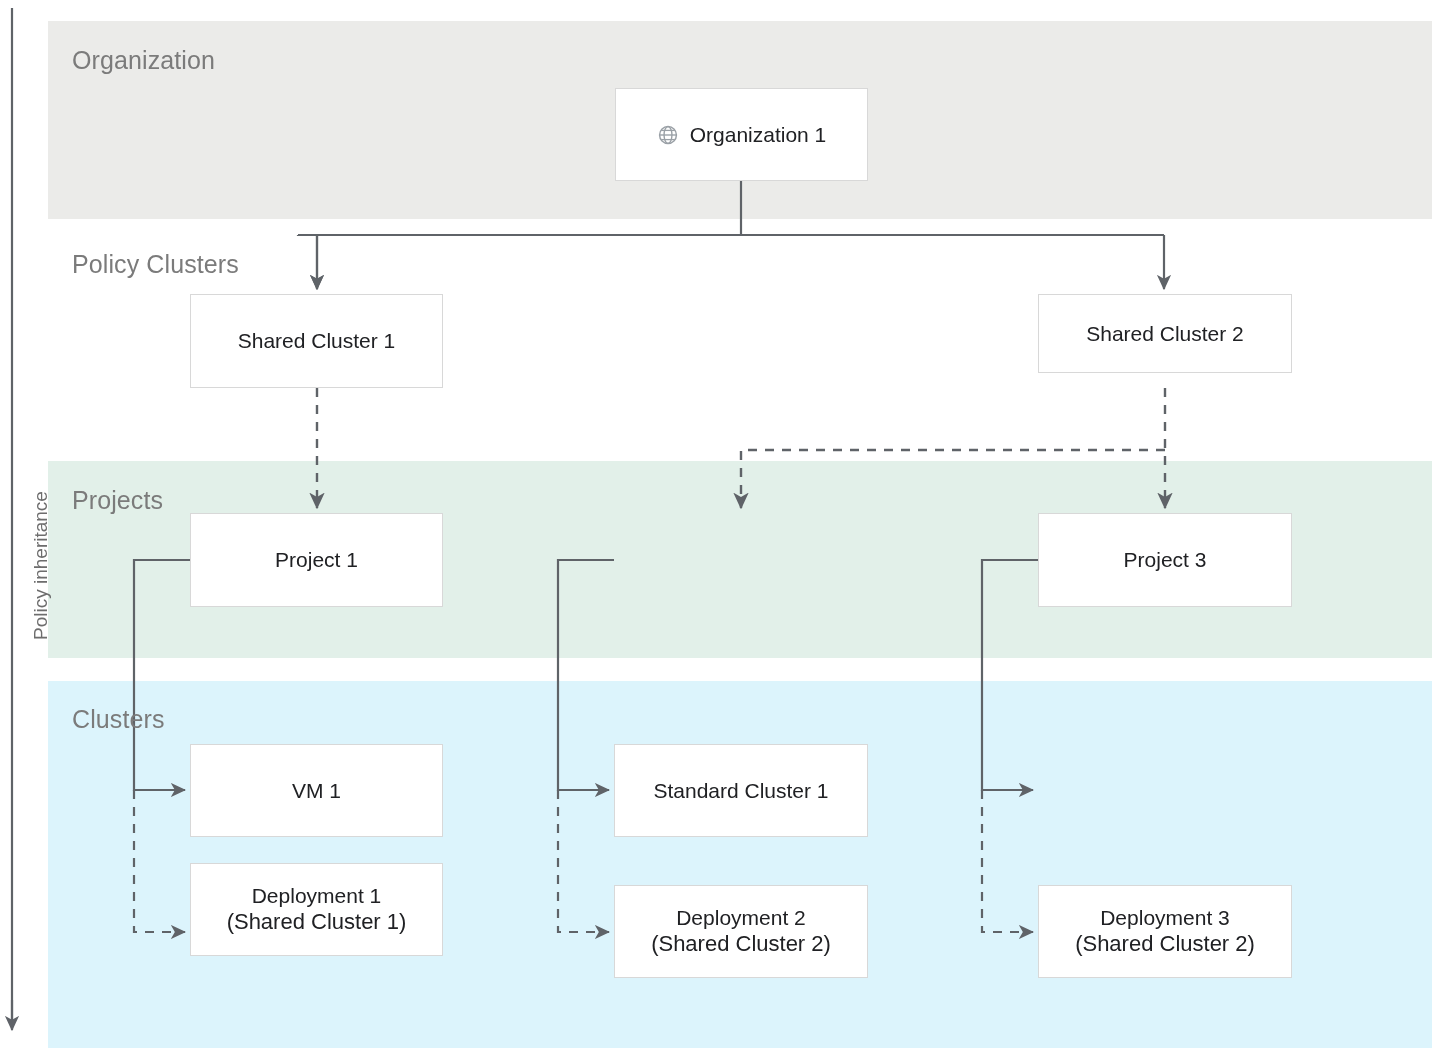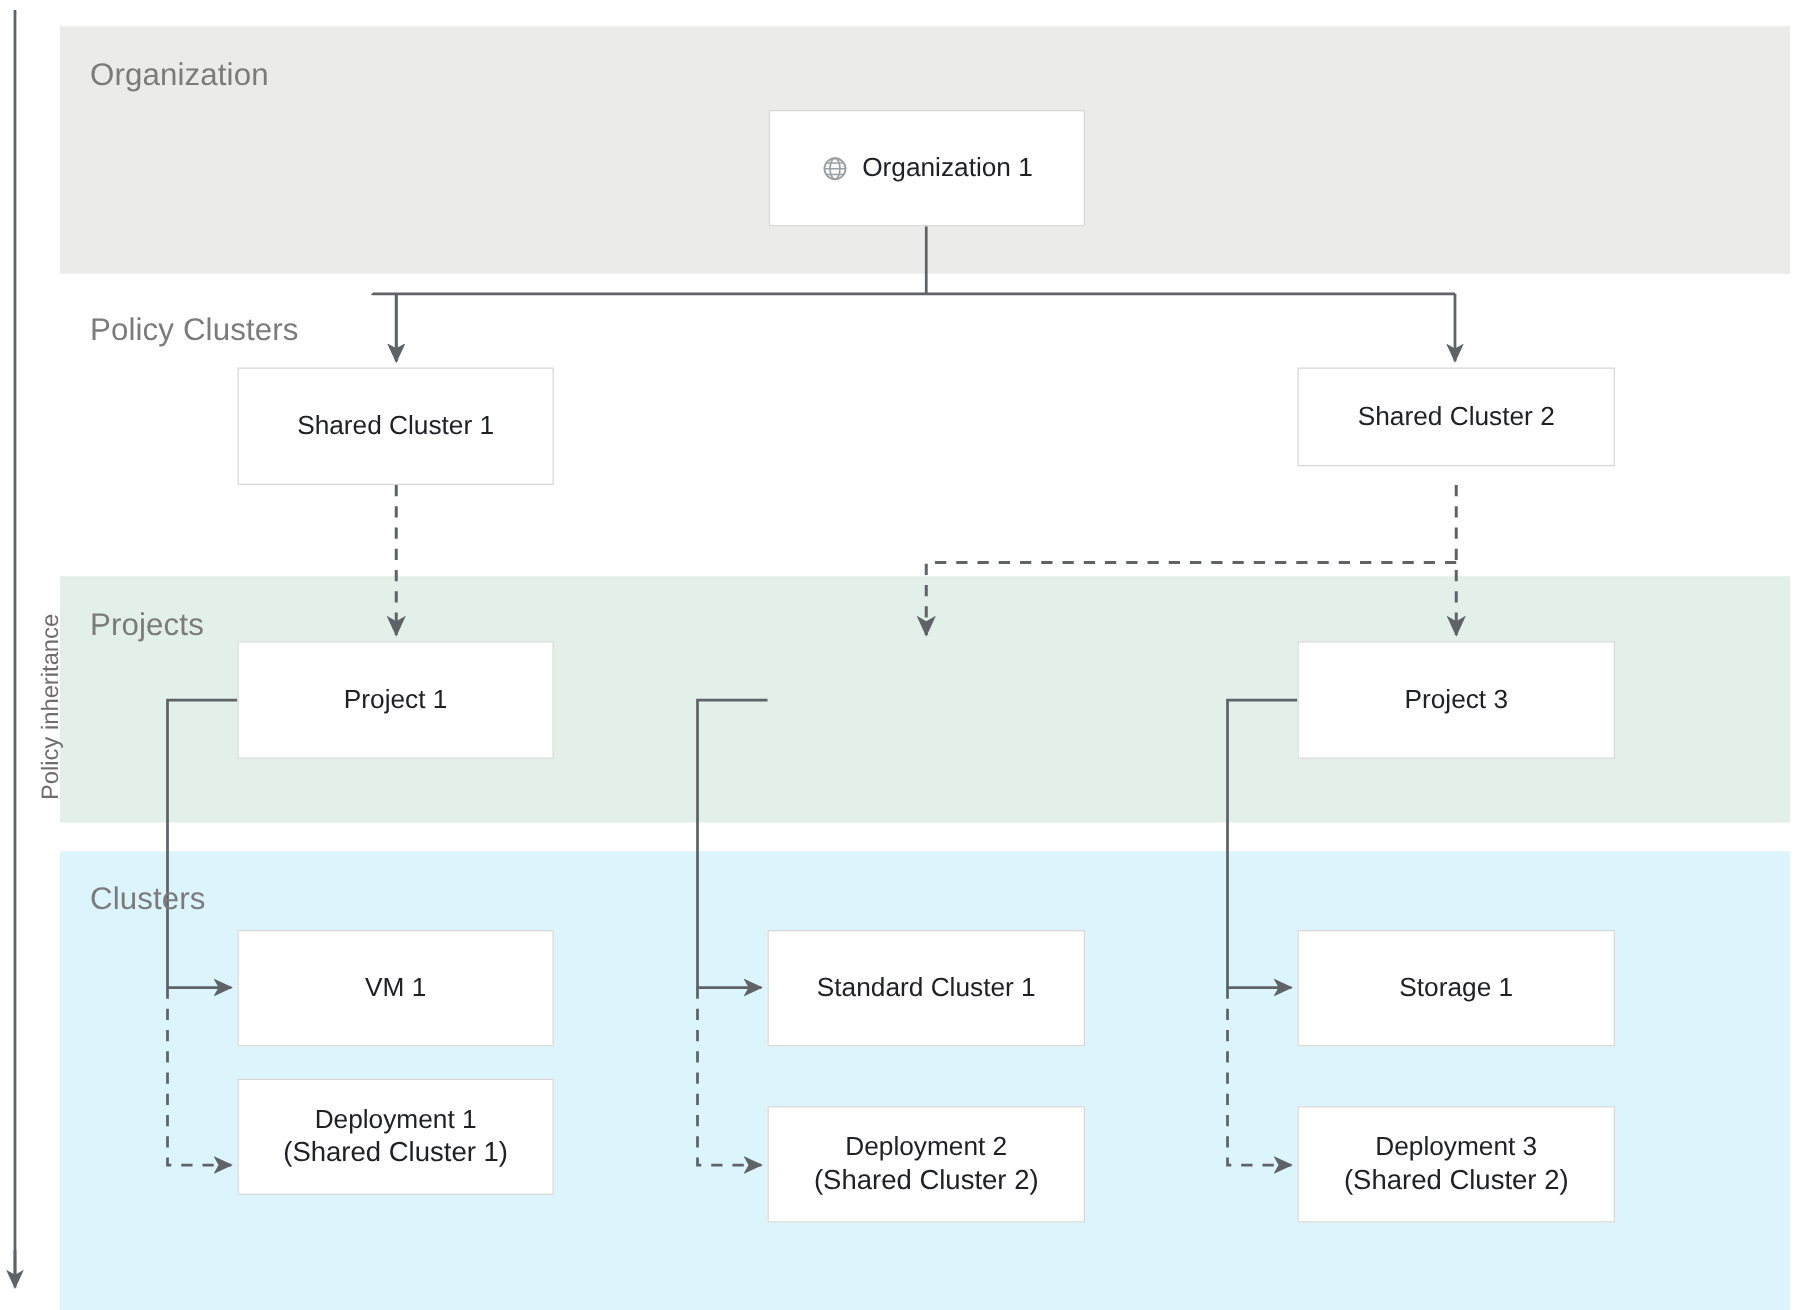--- a/index.html
+++ b/index.html
@@ -177,25 +177,20 @@
   <div class="node" style="left: 190px; top: 744px; width: 253px; height: 93px;">
     <div class="title-row">
       <span>VM 1</span>
     </div>
   </div>
   <div class="node" style="left: 614px; top: 744px; width: 254px; height: 93px;">
     <div class="title-row">
       <span>Standard Cluster 1</span>
     </div>
   </div>
-  <div class="node" style="left: 1038px; top: 744px; width: 254px; height: 93px;">
-    <div class="title-row">
-      <span>Storage 1</span>
-    </div>
-  </div>
 
   <div class="node" style="left: 190px; top: 847px; width: 253px; height: 93px; margin-top: 16px;">
     <div class="title-row">
       <span>Deployment 1</span>
     </div>
     <div class="sub">(Shared Cluster 1)</div>
   </div>
   <div class="node" style="left: 614px; top: 885px; width: 254px; height: 93px;">
     <div class="title-row">
       <span>Deployment 2</span>

